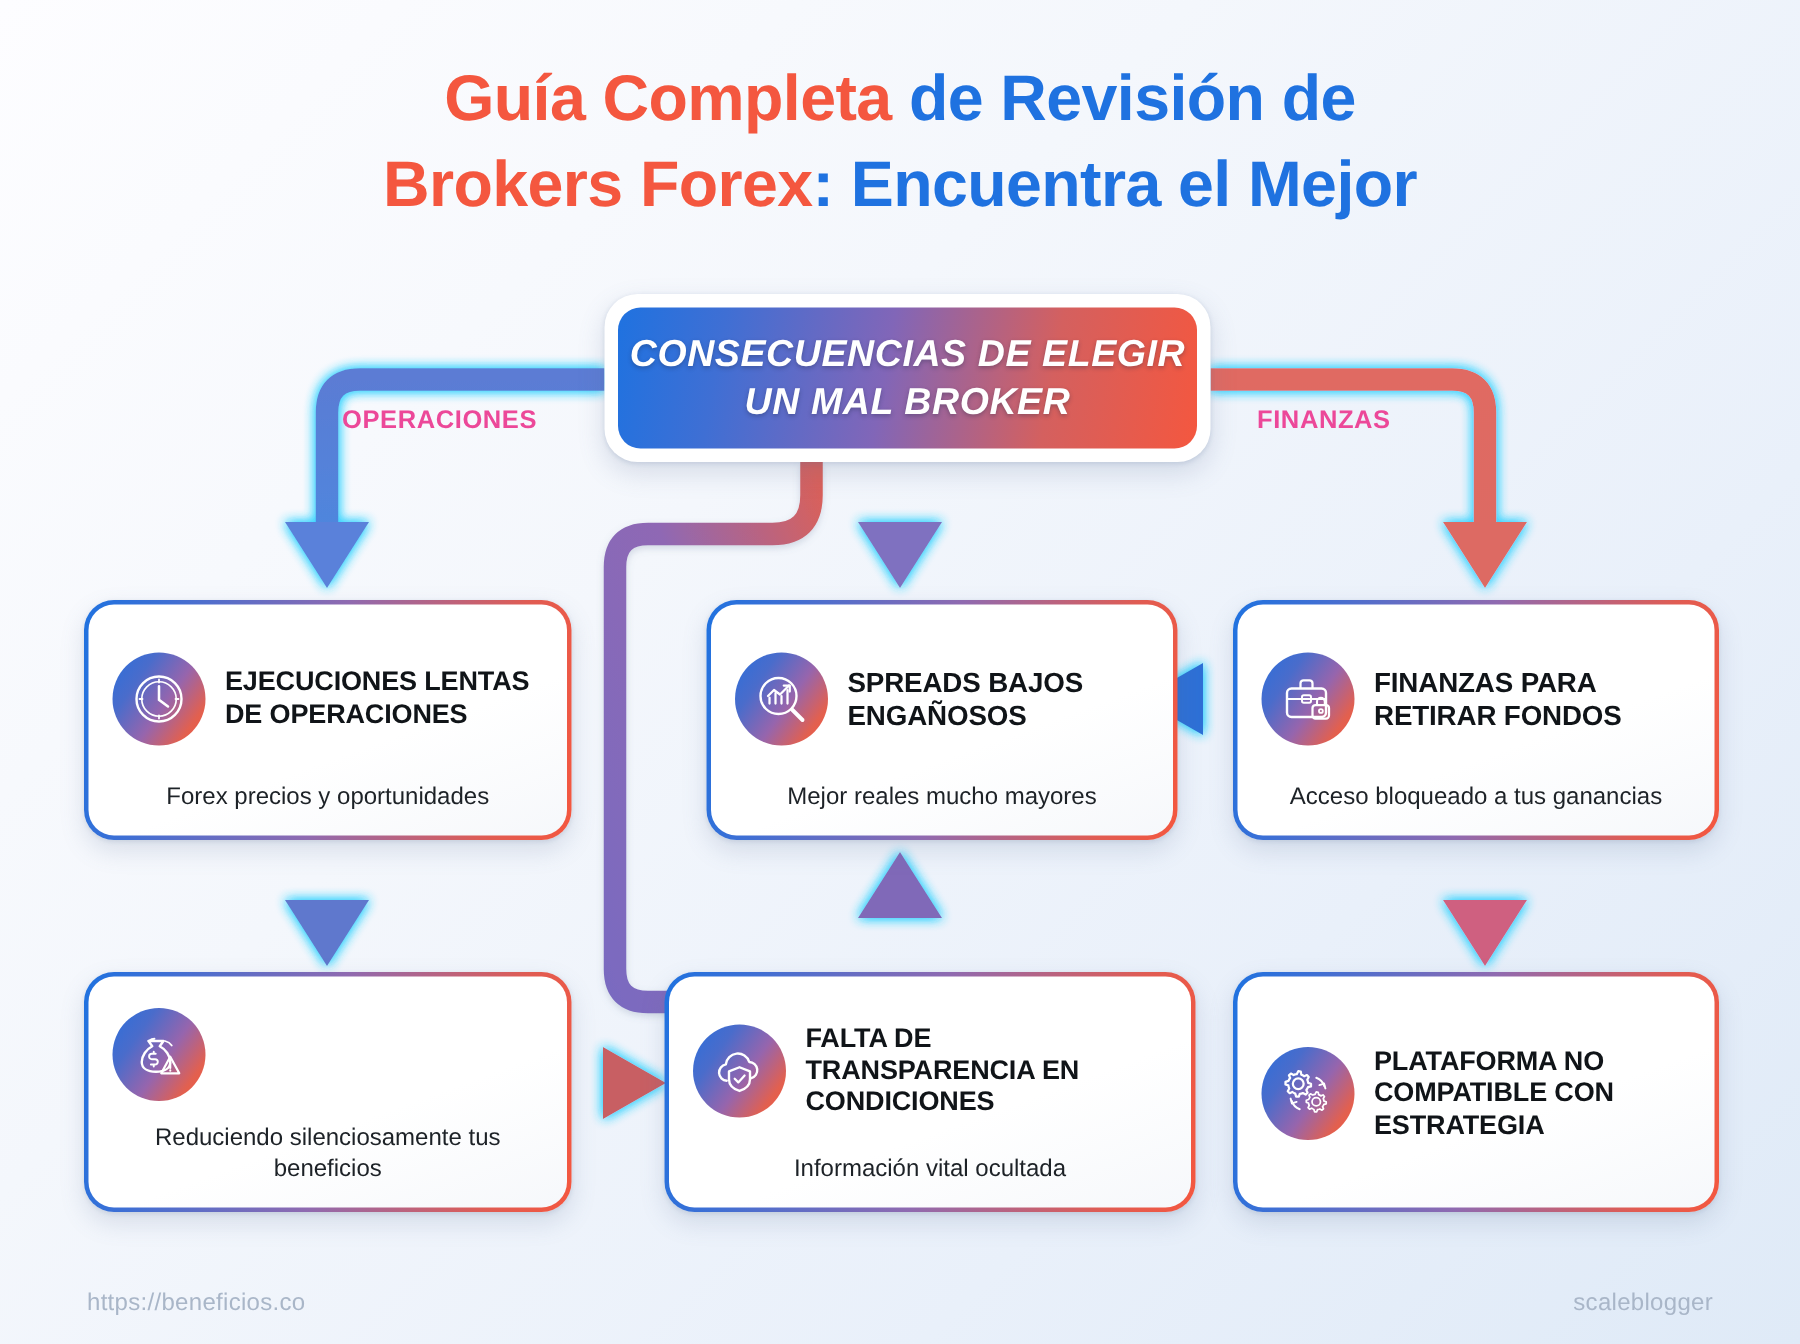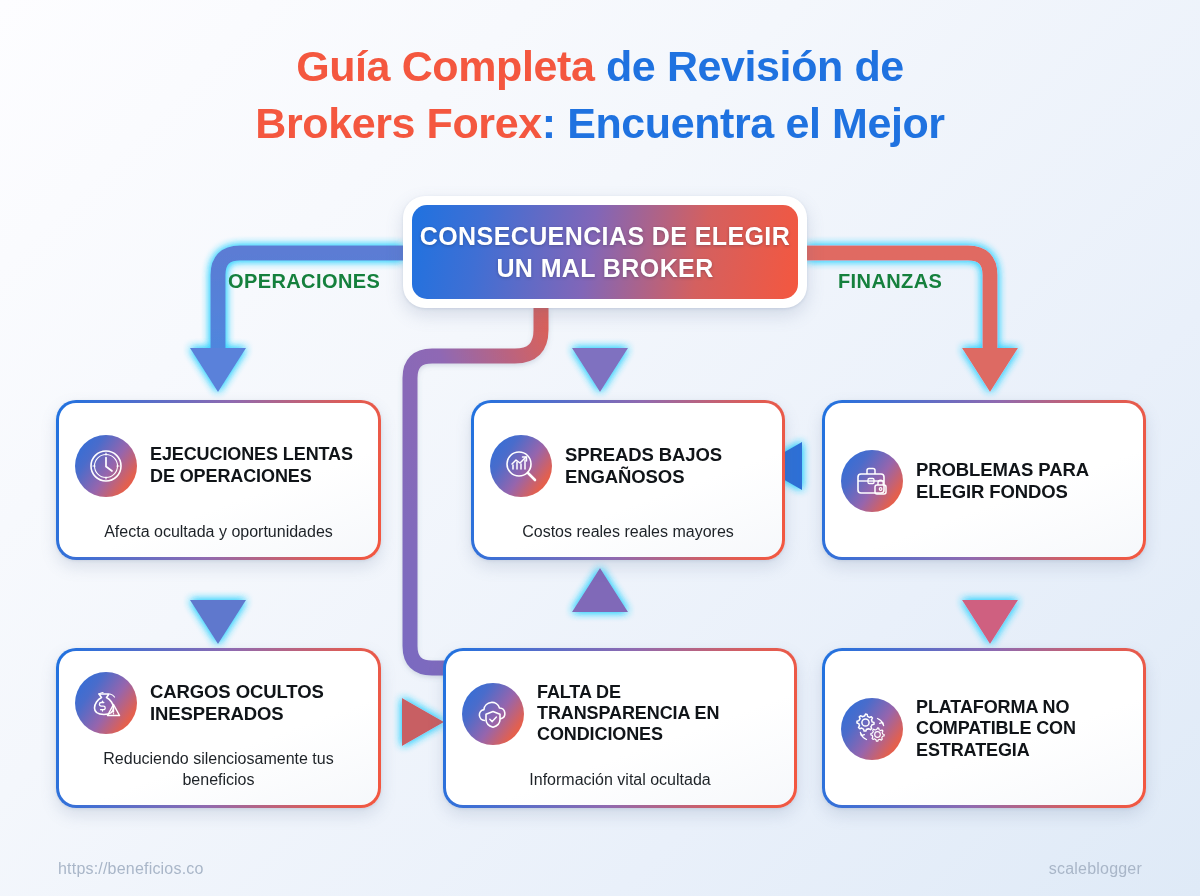--- a/index.html
+++ b/index.html
@@ -31,23 +31,23 @@
   #wires {
     position: absolute;
     left: 0; top: 0;
     width: 1200px; height: 896px;
     pointer-events: none;
   }
 
   
   .branch-label {
     position: absolute;
-    font-size: 20px;
+    font-size: 17px;
     font-weight: bold;
-    color: #15803d;
+    color: #ec4899;
     letter-spacing: 0.4px;
     white-space: nowrap;
   }
   #label-ops  { left: 228px; top: 270px; }
   #label-fin  { left: 838px; top: 270px; }
 
   
   .center-node {
     position: absolute;
     left: 403px; top: 196px;
@@ -59,20 +59,21 @@
     z-index: 6;
   }
   .center-inner {
     width: 100%; height: 100%;
     border-radius: 15px;
     background: linear-gradient(100deg, #1f72e0 0%, #3f6fd4 18%, #8166b8 46%, #d4605f 74%, #f4573f 100%);
     display: flex;
     align-items: center;
     justify-content: center;
     text-align: center;
+    font-style: italic;
   }
   .center-inner span {
     color: #ffffff;
     font-size: 25px;
     font-weight: bold;
     line-height: 1.28;
     letter-spacing: 0.4px;
     text-shadow: 0 1px 3px rgba(30,40,70,0.34);
   }
 
@@ -262,75 +263,75 @@
       <div class="badge">
         <svg width="40" height="40" viewBox="0 0 40 40" fill="none" stroke="#ffffff" stroke-width="1.6">
           <circle cx="20" cy="20" r="15"></circle>
           <circle cx="20" cy="20" r="11.5" stroke-width="1.1"></circle>
           <path d="M20 11.5v9l6 4.5" stroke-width="1.7" stroke-linecap="round"></path>
           <path d="M20 7v2M20 31v2M33 20h-2M9 20H7" stroke-width="1.2" stroke-linecap="round"></path>
         </svg>
       </div>
       <div class="card-title">EJECUCIONES LENTAS DE OPERACIONES</div>
     </div>
-    <div class="card-sub">Afecta ocultada y oportunidades</div>
+    <div class="card-sub">Forex precios y oportunidades</div>
   </div>
 </div>
 
 <div class="card" id="card-spreads">
   <div class="card-inner">
     <div class="card-head">
       <div class="badge">
         <svg width="40" height="40" viewBox="0 0 40 40" fill="none" stroke="#ffffff" stroke-width="1.6">
           <circle cx="18" cy="18" r="12"></circle>
           <path d="M27 27l7 7" stroke-width="2.6" stroke-linecap="round"></path>
           <path d="M12 23v-4M16 23v-7M20 23v-5M24 23v-9" stroke-width="1.5" stroke-linecap="round"></path>
           <path d="M11 18l4-4 4 3 6-6" stroke-width="1.5" stroke-linecap="round" stroke-linejoin="round"></path>
           <path d="M21.5 11h4v4" stroke-width="1.5" stroke-linecap="round" stroke-linejoin="round"></path>
         </svg>
       </div>
       <div class="card-title">SPREADS BAJOS ENGAÑOSOS</div>
     </div>
-    <div class="card-sub">Costos reales reales mayores</div>
+    <div class="card-sub">Mejor reales mucho mayores</div>
   </div>
 </div>
 
 <div class="card" id="card-problemas">
   <div class="card-inner">
     <div class="card-head">
       <div class="badge">
         <svg width="40" height="40" viewBox="0 0 40 40" fill="none" stroke="#ffffff" stroke-width="1.6">
           <rect x="6" y="13" width="26" height="19" rx="3"></rect>
           <path d="M15 13V9.5A2 2 0 0 1 17 7.5h4a2 2 0 0 1 2 2V13" stroke-width="1.5"></path>
           <path d="M6 20h26" stroke-width="1.4"></path>
           <rect x="16" y="17.5" width="6" height="5" rx="1.2" stroke-width="1.3"></rect>
           <rect x="23" y="24" width="11" height="9" rx="2" fill="none" stroke-width="1.5"></rect>
           <path d="M26 24v-2.2a2.6 2.6 0 0 1 5.2 0V24" stroke-width="1.4"></path>
           <circle cx="28.6" cy="28" r="1.3" stroke-width="1.2"></circle>
         </svg>
       </div>
-      <div class="card-title">PROBLEMAS PARA ELEGIR FONDOS</div>
-    </div>
+      <div class="card-title">FINANZAS PARA RETIRAR FONDOS</div>
+    </div>
+    <div class="card-sub">Acceso bloqueado a tus ganancias</div>
   </div>
 </div>
 
 <div class="card" id="card-cargos">
   <div class="card-inner">
     <div class="card-head">
       <div class="badge">
         <svg width="40" height="40" viewBox="0 0 40 40" fill="none" stroke="#ffffff" stroke-width="1.6">
           <path d="M13 11h10l-2.5 3.5c4 2 7 6.5 7 10.5 0 4-3.5 6.5-9.5 6.5S8.5 29 8.5 25c0-4 3-8.5 7-10.5L13 11z" stroke-linejoin="round"></path>
           <path d="M13 11c1.5-1 2.5-1.5 4-1.5" stroke-width="1.2" stroke-linecap="round"></path>
           <path d="M24 11c2 0.5 3.5 1.5 4.5 3" stroke-width="1.2" stroke-linecap="round"></path>
           <path d="M17.8 19.5h-2.6a1.8 1.8 0 0 0 0 3.6h2.2a1.8 1.8 0 0 1 0 3.6h-2.8M16.5 18.2v1.3M16.5 26.7v1.3" stroke-width="1.3" stroke-linecap="round"></path>
           <path d="M27.5 21.5l6 11h-12z" stroke-width="1.5" stroke-linejoin="round"></path>
           <path d="M27.5 25.5v3.5M27.5 30.6v.2" stroke-width="1.4" stroke-linecap="round"></path>
         </svg>
       </div>
-      <div class="card-title">CARGOS OCULTOS INESPERADOS</div>
     </div>
     <div class="card-sub">Reduciendo silenciosamente tus beneficios</div>
   </div>
 </div>
 
 <div class="card" id="card-falta">
   <div class="card-inner">
     <div class="card-head">
       <div class="badge">
         <svg width="40" height="40" viewBox="0 0 40 40" fill="none" stroke="#ffffff" stroke-width="1.6">

